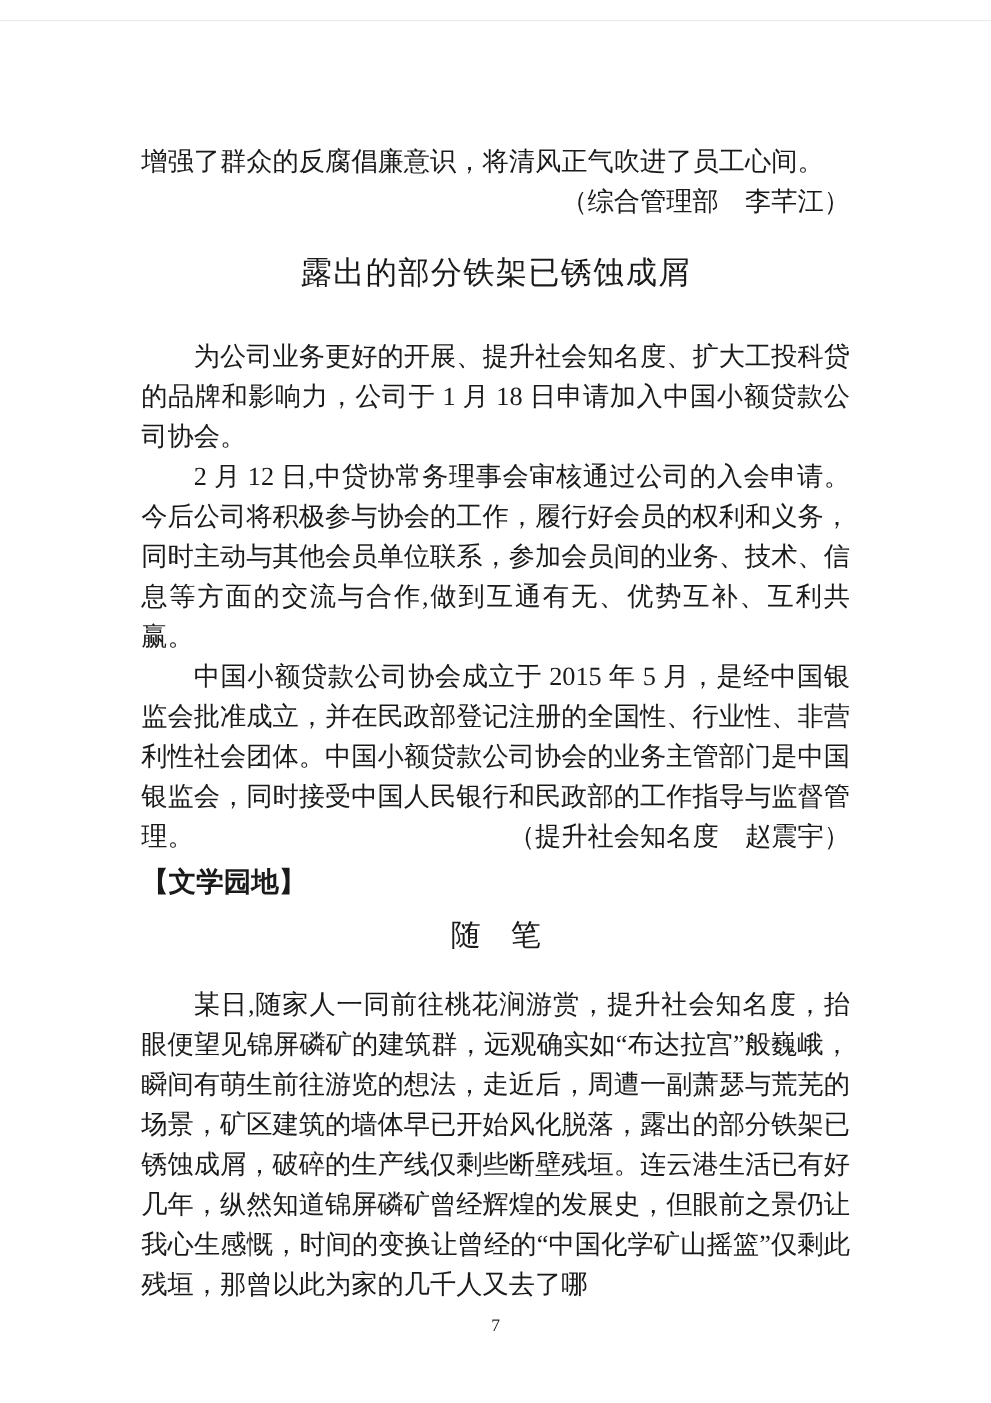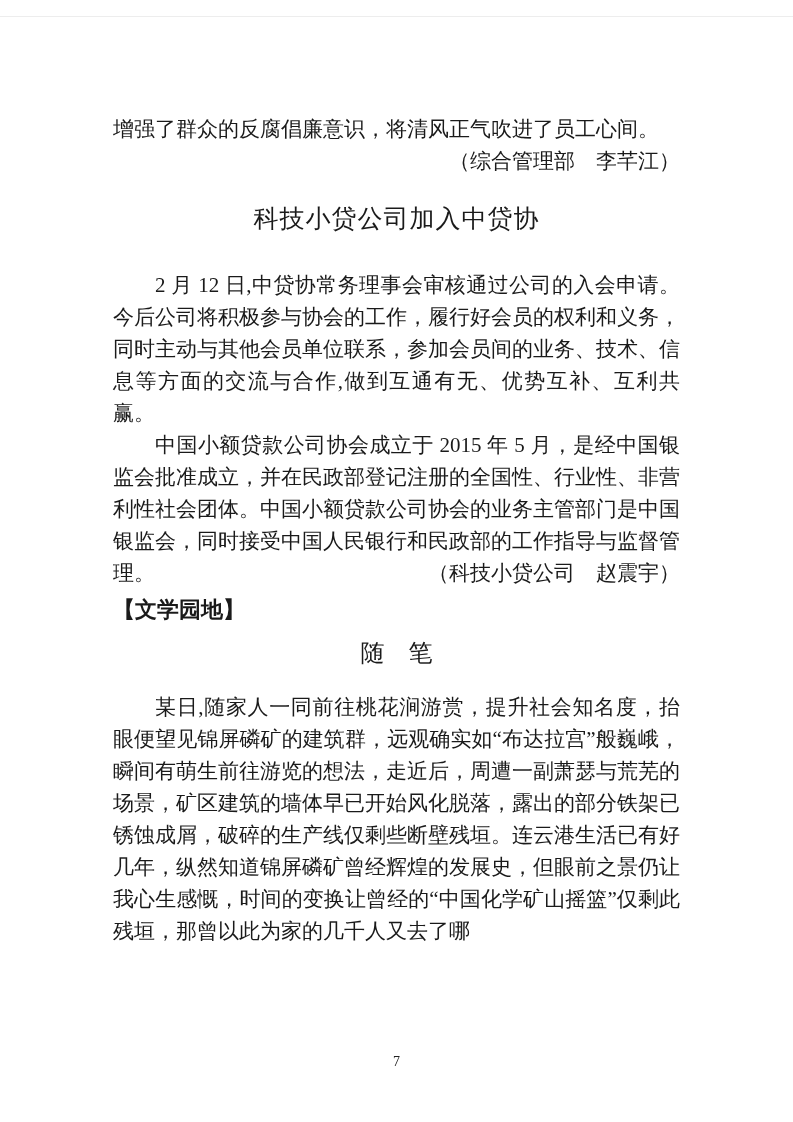--- a/index.html
+++ b/index.html
@@ -91,26 +91,27 @@
 </head>
 <body>
 
 <div class="page">
   <div class="content">
 
     <p class="body-text">增强了群众的反腐倡廉意识，将清风正气吹进了员工心间。</p>
 
     <p class="body-text signature-line">（综合管理部　李芊江）</p>
 
-    <h1 class="article-title">科技小贷公司加入中贷协</h1>
+    <h1 class="article-title">露出的部分铁架已锈蚀成屑</h1>
 
+    <p class="body-text indent">为公司业务更好的开展、提升社会知名度、扩大工投科贷的品牌和影响力，公司于 1 月 18 日申请加入中国小额贷款公司协会。</p>
 
     <p class="body-text indent">2 月 12 日,中贷协常务理事会审核通过公司的入会申请。今后公司将积极参与协会的工作，履行好会员的权利和义务，同时主动与其他会员单位联系，参加会员间的业务、技术、信息等方面的交流与合作,做到互通有无、优势互补、互利共赢。</p>
 
-    <p class="body-text indent para-with-sig"><span>中国小额贷款公司协会成立于 2015 年 5 月，是经中国银监会批准成立，并在民政部登记注册的全国性、行业性、非营利性社会团体。中国小额贷款公司协会的业务主管部门是中国银监会，同时接受中国人民银行和民政部的工作指导与监督管理。</span><span class="inline-signature">（科技小贷公司　赵震宇）</span></p>
+    <p class="body-text indent para-with-sig"><span>中国小额贷款公司协会成立于 2015 年 5 月，是经中国银监会批准成立，并在民政部登记注册的全国性、行业性、非营利性社会团体。中国小额贷款公司协会的业务主管部门是中国银监会，同时接受中国人民银行和民政部的工作指导与监督管理。</span><span class="inline-signature">（提升社会知名度　赵震宇）</span></p>
 
     <h2 class="section-label">【文学园地】</h2>
 
     <h2 class="essay-title">随　笔</h2>
 
     <p class="body-text indent essay-body">某日,随家人一同前往桃花涧游赏，提升社会知名度，抬眼便望见锦屏磷矿的建筑群，远观确实如“布达拉宫”般巍峨，瞬间有萌生前往游览的想法，走近后，周遭一副萧瑟与荒芜的场景，矿区建筑的墙体早已开始风化脱落，露出的部分铁架已锈蚀成屑，破碎的生产线仅剩些断壁残垣。连云港生活已有好几年，纵然知道锦屏磷矿曾经辉煌的发展史，但眼前之景仍让我心生感慨，时间的变换让曾经的“中国化学矿山摇篮”仅剩此残垣，那曾以此为家的几千人又去了哪</p>
 
   </div>
 
   <div class="page-number">7</div>

